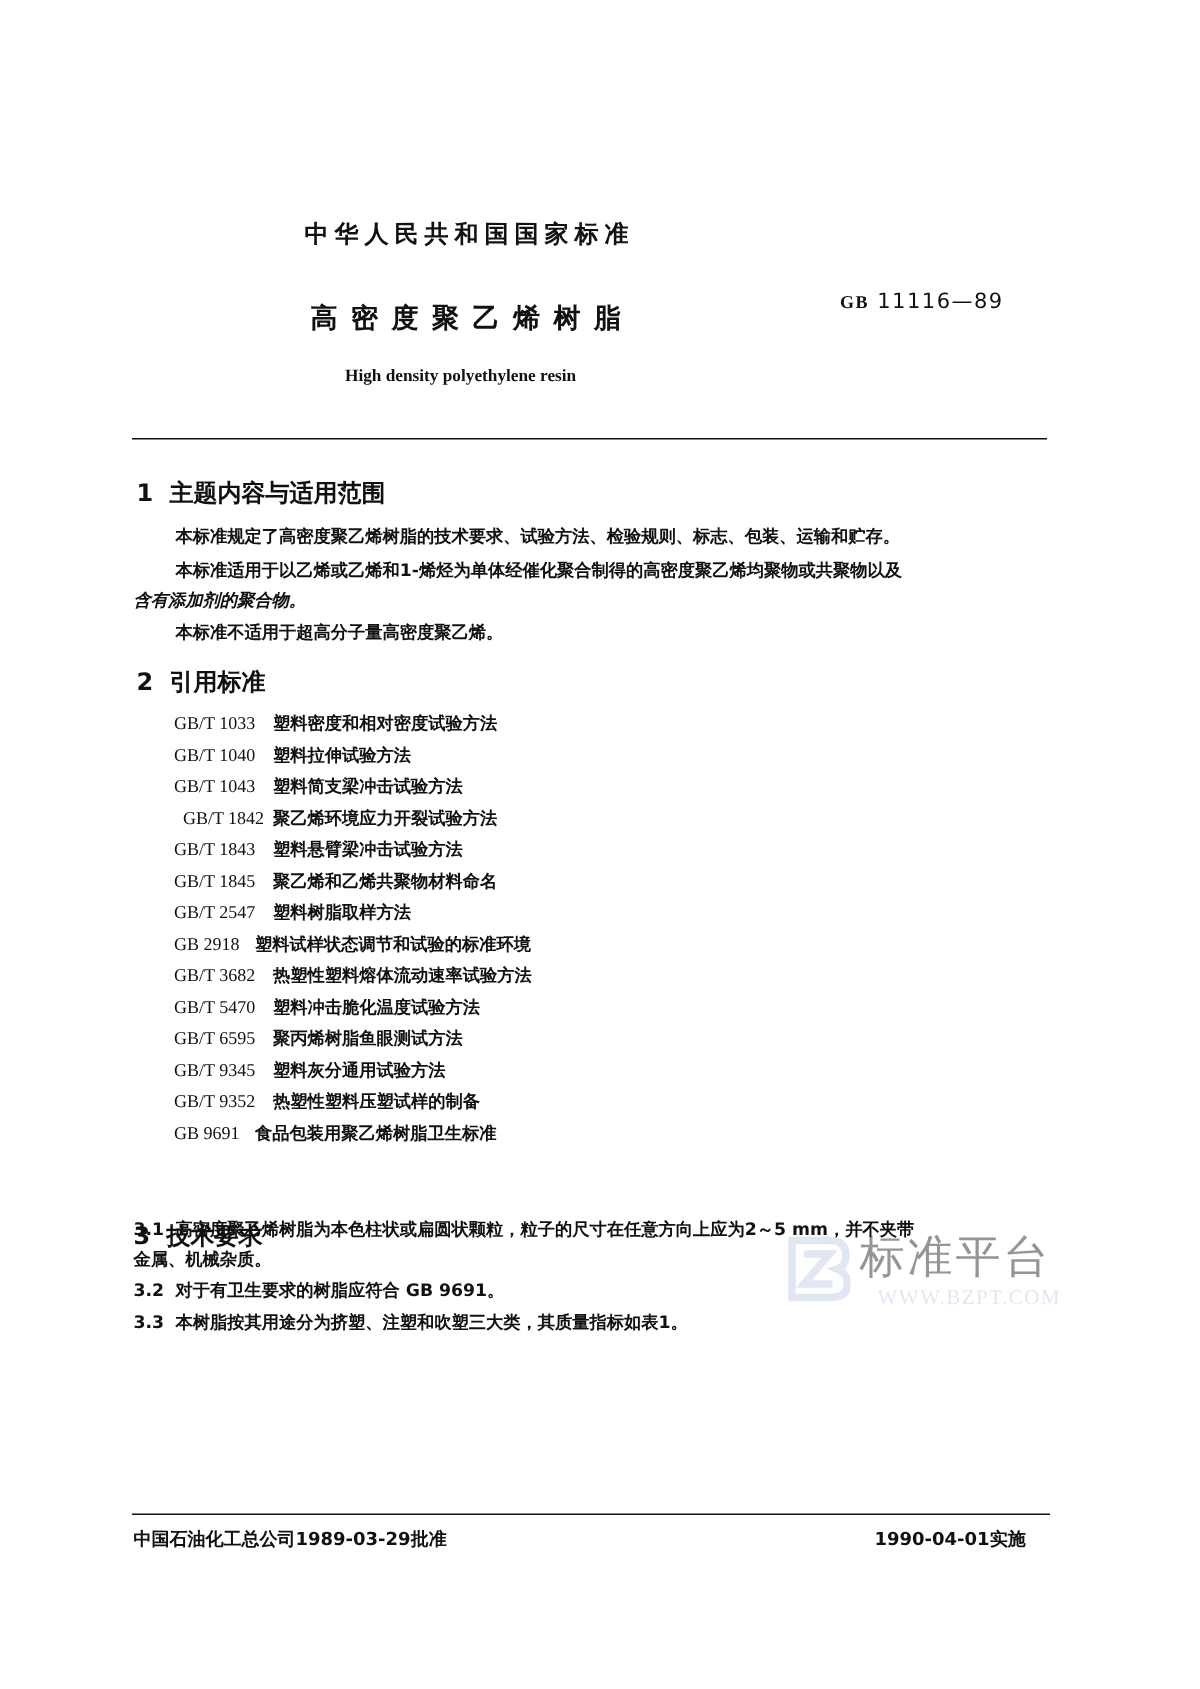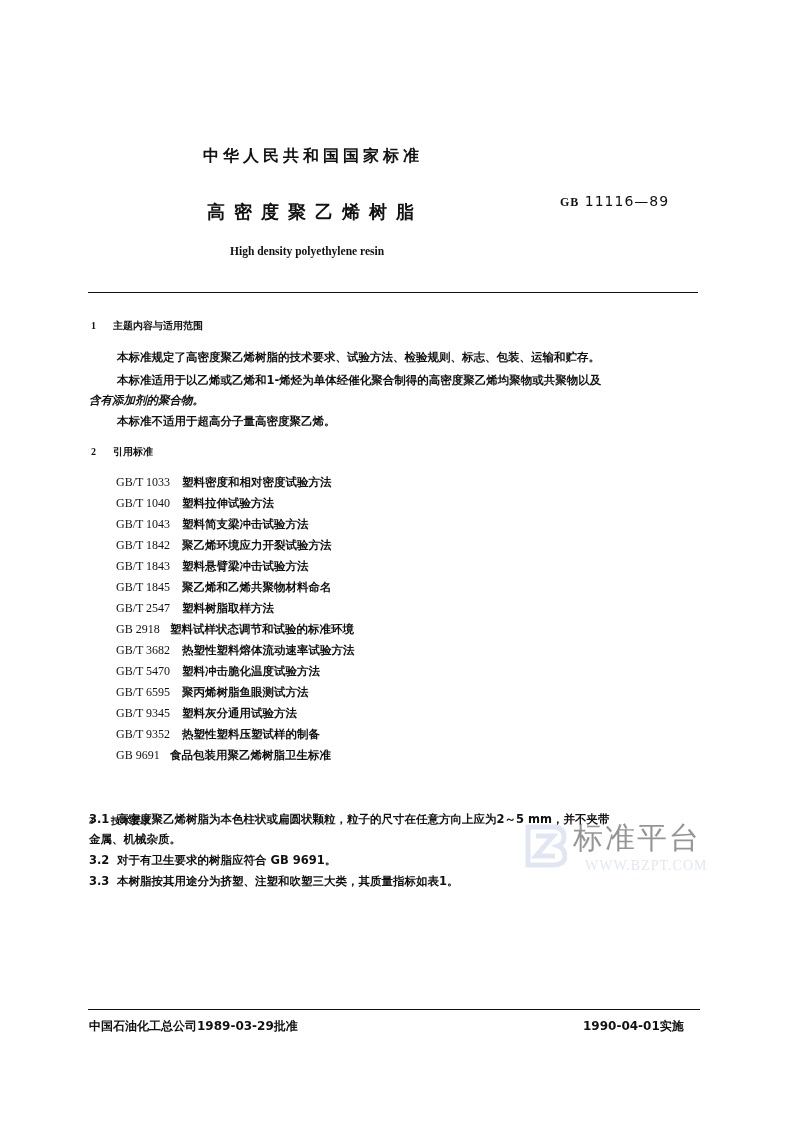--- a/index.html
+++ b/index.html
@@ -13,21 +13,21 @@
   .national { left: 203px; top: 146px; font-size: 16px; font-weight: bold; letter-spacing: 4px; }
   .title { left: 207px; top: 200px; font-size: 18px; font-weight: bold; letter-spacing: 9px; }
   .gbcode { left: 560px; top: 193px; font-size: 14px; letter-spacing: 1px; }
   .gbcode .gb { font-family: "Liberation Serif", serif; font-weight: bold; font-size: 12px; }
   .en-title { left: 230px; top: 245px; font-family: "Liberation Serif", serif; font-weight: bold; font-size: 11.5px; }
 
   .hr { position: absolute; height: 0; border-top: 1.6px solid #111; }
   .hr-top { left: 88px; top: 292px; width: 610px; }
   .hr-foot { left: 88px; top: 1009px; width: 612px; }
 
-  .h { font-size: 10px; font-weight: bold; font-family: Liberation Serif, serif; }
+  .h { font-size: 16px; font-weight: bold; }
   .h .num { display: inline-block; width: 22px; }
   .p { font-size: 11.5px; font-weight: bold; }
   .ref { font-size: 11.5px; font-weight: bold; }
   .ref .code { font-family: "Liberation Serif", serif; font-weight: normal; font-size: 12px; display: inline-block; }
   .ref .code.wide { width: 66px; }
   .ref .code.narrow { width: 54px; }
 
   .footer { font-size: 12px; font-weight: bold; }
 
   .watermark { left: 525px; top: 818px; opacity: 0.55; }
@@ -49,21 +49,21 @@
 <div class="abs p" style="left:117px; top:350px;">本标准规定了高密度聚乙烯树脂的技术要求、试验方法、检验规则、标志、包装、运输和贮存。</div>
 <div class="abs p" style="left:117px; top:373px;">本标准适用于以乙烯或乙烯和1-烯烃为单体经催化聚合制得的高密度聚乙烯均聚物或共聚物以及</div>
 <div class="abs p" style="left:89px; top:393px;font-style:italic;">含有添加剂的聚合物。</div>
 <div class="abs p" style="left:117px; top:414px;">本标准不适用于超高分子量高密度聚乙烯。</div>
 
 <div class="abs h" style="left:91px; top:445px;"><span class="num">2</span><span>引用标准</span></div>
 
 <div class="abs ref" style="left:116px; top:475px;"><span class="code wide">GB/T 1033</span><span>塑料密度和相对密度试验方法</span></div>
 <div class="abs ref" style="left:116px; top:496px;"><span class="code wide">GB/T 1040</span><span>塑料拉伸试验方法</span></div>
 <div class="abs ref" style="left:116px; top:517px;"><span class="code wide">GB/T 1043</span><span>塑料简支梁冲击试验方法</span></div>
-<div class="abs ref" style="left:116px; top:538px;"><span class="code wide">GB/T 1842</span><span>聚乙烯环境应力开裂试验方法</span></div>
+<div class="abs ref" style="left:116px; top:538px;text-align:center;"><span class="code wide">GB/T 1842</span><span>聚乙烯环境应力开裂试验方法</span></div>
 <div class="abs ref" style="left:116px; top:559px;"><span class="code wide">GB/T 1843</span><span>塑料悬臂梁冲击试验方法</span></div>
 <div class="abs ref" style="left:116px; top:580px;"><span class="code wide">GB/T 1845</span><span>聚乙烯和乙烯共聚物材料命名</span></div>
 <div class="abs ref" style="left:116px; top:601px;"><span class="code wide">GB/T 2547</span><span>塑料树脂取样方法</span></div>
 <div class="abs ref" style="left:116px; top:622px;"><span class="code narrow">GB 2918</span><span>塑料试样状态调节和试验的标准环境</span></div>
 <div class="abs ref" style="left:116px; top:643px;"><span class="code wide">GB/T 3682</span><span>热塑性塑料熔体流动速率试验方法</span></div>
 <div class="abs ref" style="left:116px; top:664px;"><span class="code wide">GB/T 5470</span><span>塑料冲击脆化温度试验方法</span></div>
 <div class="abs ref" style="left:116px; top:685px;"><span class="code wide">GB/T 6595</span><span>聚丙烯树脂鱼眼测试方法</span></div>
 <div class="abs ref" style="left:116px; top:706px;"><span class="code wide">GB/T 9345</span><span>塑料灰分通用试验方法</span></div>
 <div class="abs ref" style="left:116px; top:727px;"><span class="code wide">GB/T 9352</span><span>热塑性塑料压塑试样的制备</span></div>
 <div class="abs ref" style="left:116px; top:748px;"><span class="code narrow">GB 9691</span><span>食品包装用聚乙烯树脂卫生标准</span></div>

